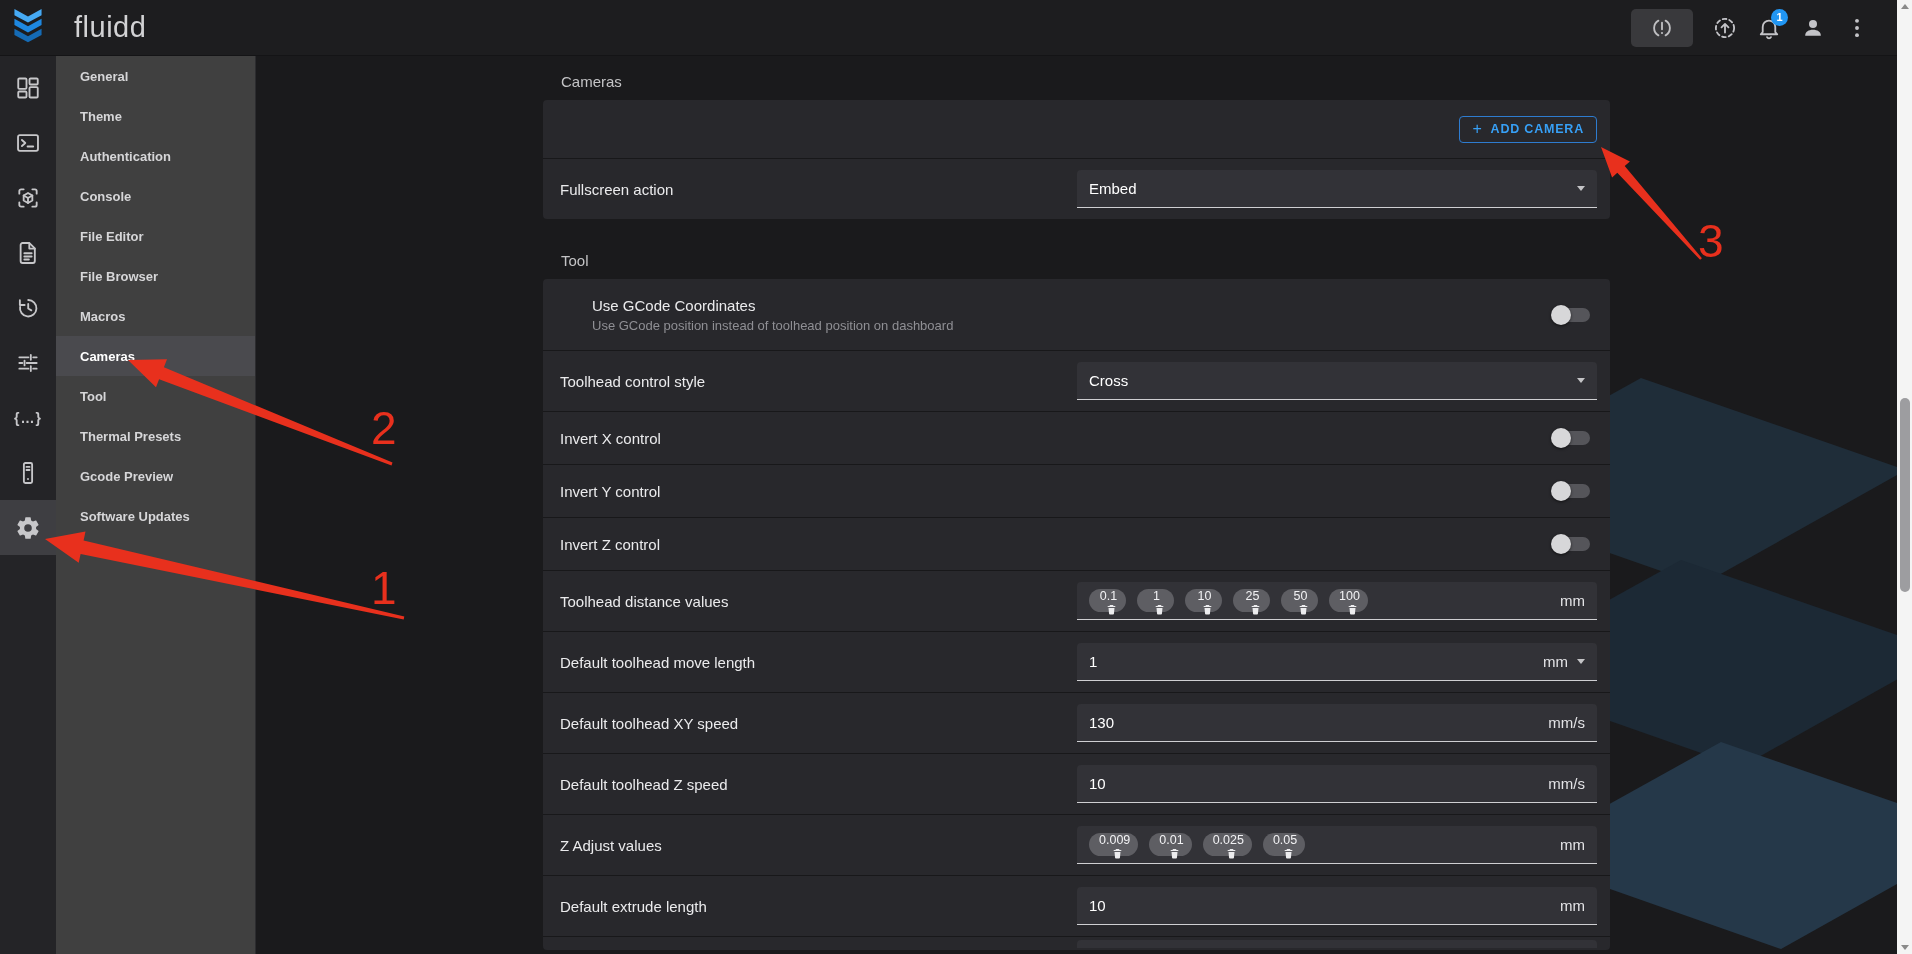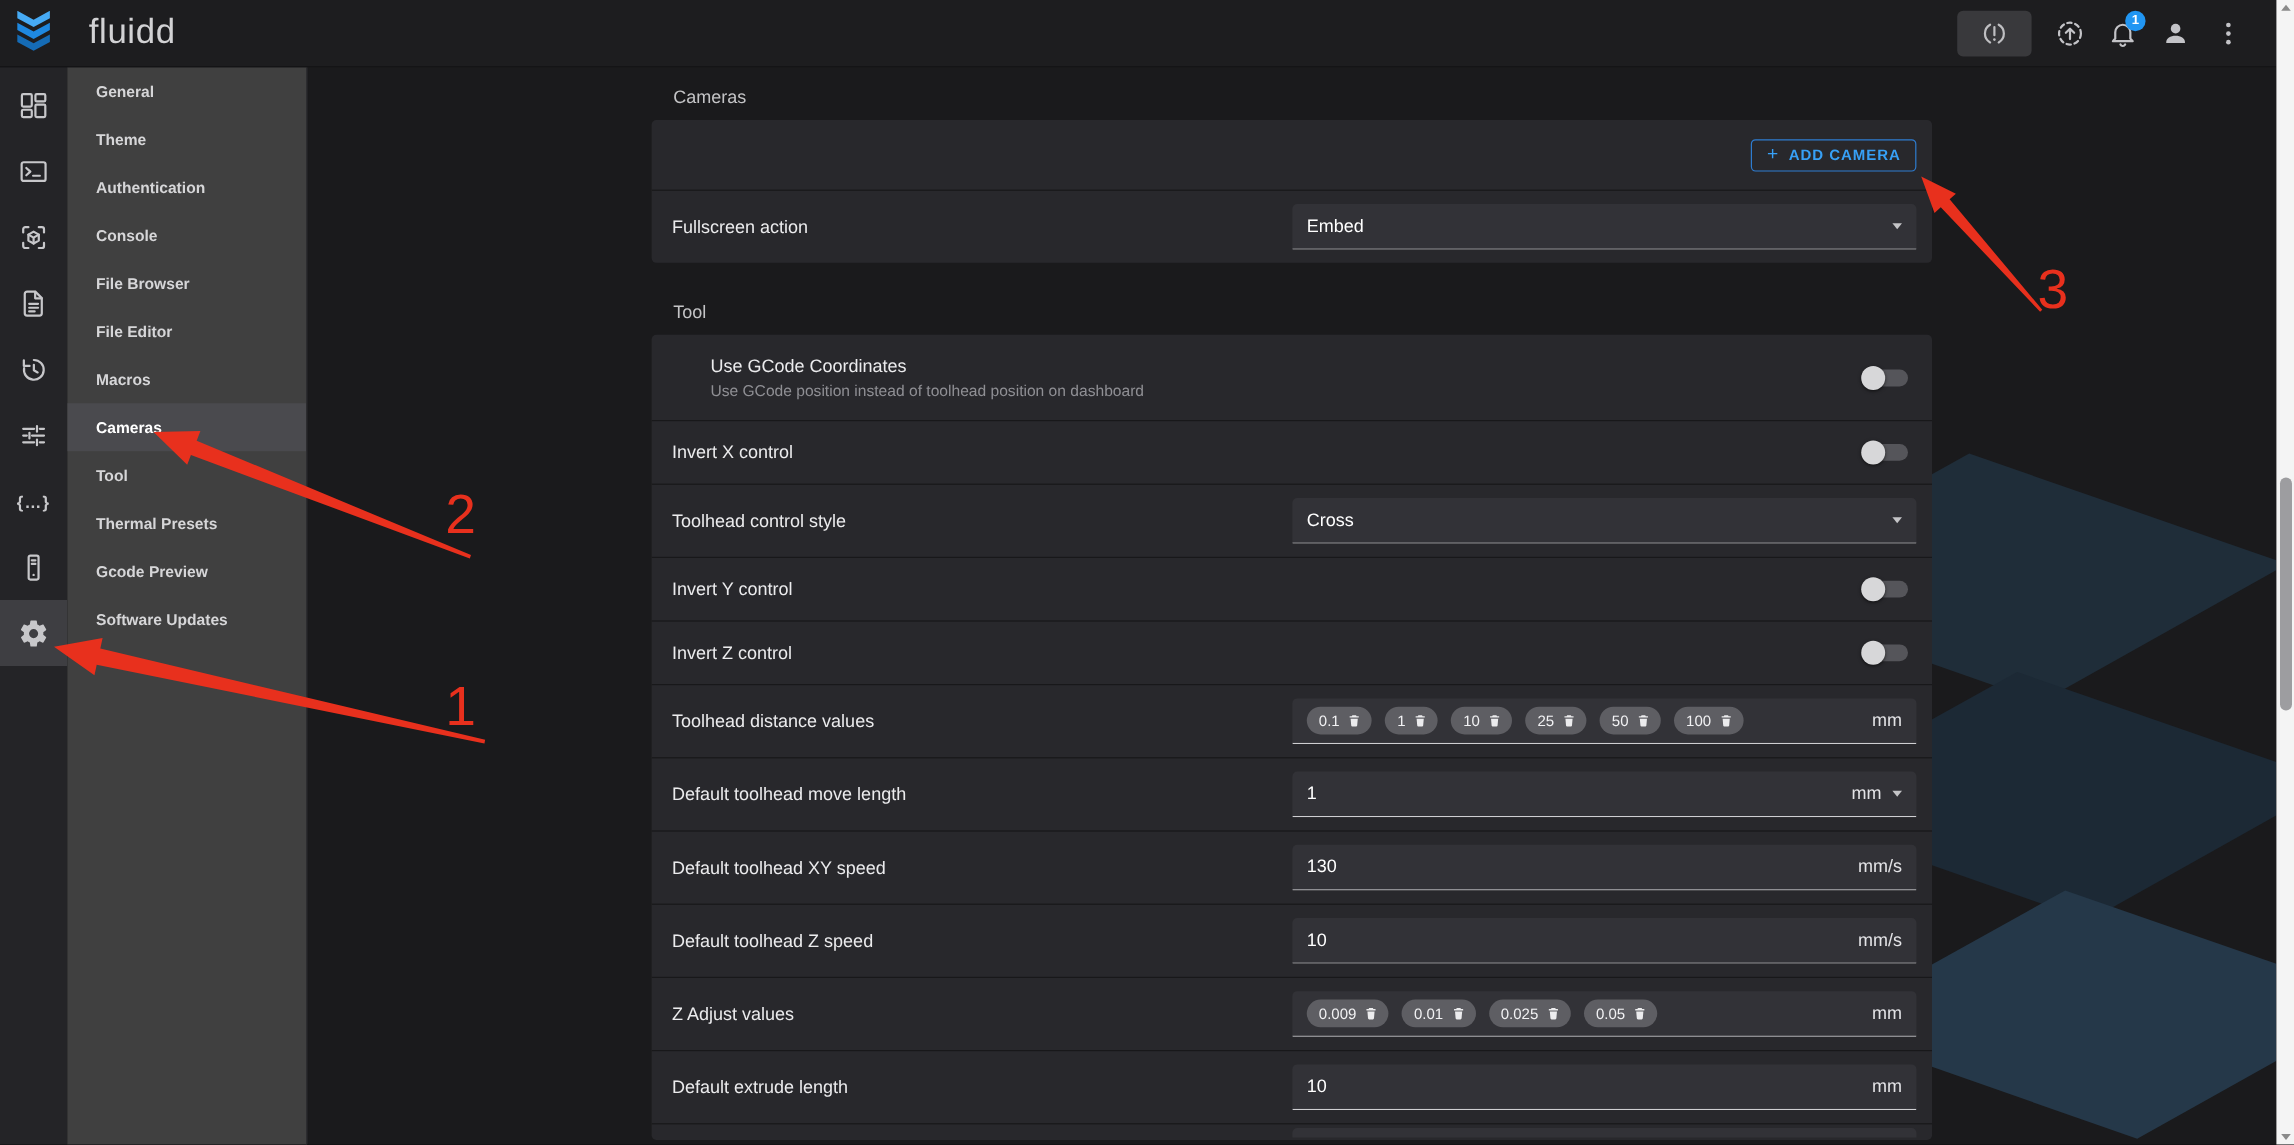--- a/index.html
+++ b/index.html
@@ -62,21 +62,21 @@
 
   .field { width:100%; height:38px; background:#323237; border-radius:4px 4px 0 0;
            border-bottom:1px solid #cfcfd2; display:flex; align-items:center; padding:0 12px; }
   .field .value { font-size:15px; color:#ffffff; }
   .suffix { margin-left:auto; font-size:15px; color:#e3e3e6; }
   .caret { width:0; height:0; border-left:4.5px solid transparent; border-right:4.5px solid transparent;
            border-top:5px solid #c4c4c7; margin-left:auto; }
   .caret.unit { margin-left:9px; }
   .chips-field { gap:11px; }
   .chip { display:flex; align-items:center; background:#5e5e63; border-radius:12px; height:23px;
-          padding:0 8px 0 10px; font-size:12.5px; color:#f2f2f4; cursor:pointer; }
+          padding:0 8px 0 10px; font-size:12.5px; color:#f2f2f4; cursor:pointer;flex-direction:column; }
   .chip-del { display:flex; margin-left:6px; color:#ececee; }
   .chip-del svg { width:13px; height:13px; }
   .r-partial .field { height:8px; border-bottom:none; }
 
   .switch { width:37px; height:14px; background:#55555a; border-radius:7px; position:relative;
             margin-right:7px; cursor:pointer; }
   .switch .thumb { position:absolute; left:-2px; top:-3px; width:20px; height:20px; border-radius:50%;
                    background:#d7d7d9; box-shadow:0 1px 3px rgba(0,0,0,.6); }
 
   .add-btn { display:flex; align-items:center; height:27px; border:1.5px solid #2e7cd0; border-radius:4px;
@@ -235,22 +235,22 @@
           </svg>
         </span>
       </div>
     </div>
 
   <div class="menu" id="menu">
       <div class="menu-item">General</div>
       <div class="menu-item">Theme</div>
       <div class="menu-item">Authentication</div>
       <div class="menu-item">Console</div>
+      <div class="menu-item">File Editor</div>
       <div class="menu-item">File Browser</div>
-      <div class="menu-item">File Editor</div>
       <div class="menu-item">Macros</div>
       <div class="menu-item active">Cameras</div>
       <div class="menu-item">Tool</div>
       <div class="menu-item">Thermal Presets</div>
       <div class="menu-item">Gcode Preview</div>
       <div class="menu-item">Software Updates</div>
     </div>
 
   <div class="content">
     <svg class="watermark" viewBox="0 0 1640 898">
@@ -288,38 +288,38 @@
               <div class="label-wrap">
                 <div class="row-label">Use GCode Coordinates</div>
                 <div class="row-sub">Use GCode position instead of toolhead position on dashboard</div>
               </div>
               <div class="control">
                 <div class="switch off">
                   <span class="thumb"></span>
                 </div>
               </div>
             </div>
-            <div class="row r-toggle">
-              <div class="label-wrap">
-                <div class="row-label">Invert X control</div>
-              </div>
-              <div class="control">
-                <div class="switch off">
-                  <span class="thumb"></span>
-                </div>
-              </div>
-            </div>
             <div class="row r-select">
               <div class="label-wrap">
                 <div class="row-label">Toolhead control style</div>
               </div>
               <div class="control">
                 <div class="field">
                   <span class="value">Cross</span>
                   <span class="caret"></span>
+                </div>
+              </div>
+            </div>
+            <div class="row r-toggle">
+              <div class="label-wrap">
+                <div class="row-label">Invert X control</div>
+              </div>
+              <div class="control">
+                <div class="switch off">
+                  <span class="thumb"></span>
                 </div>
               </div>
             </div>
             <div class="row r-toggle">
               <div class="label-wrap">
                 <div class="row-label">Invert Y control</div>
               </div>
               <div class="control">
                 <div class="switch off">
                   <span class="thumb"></span>

